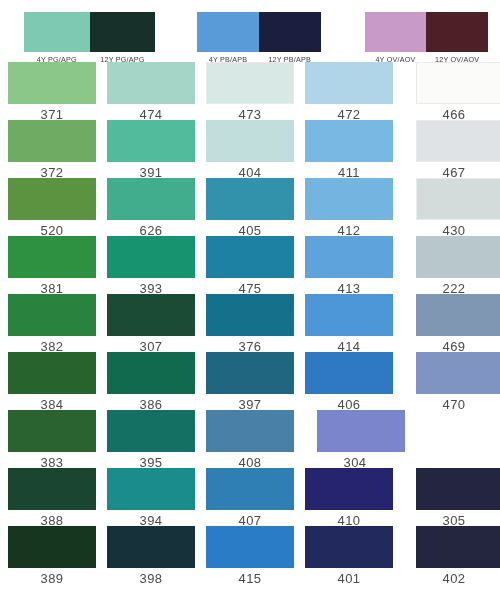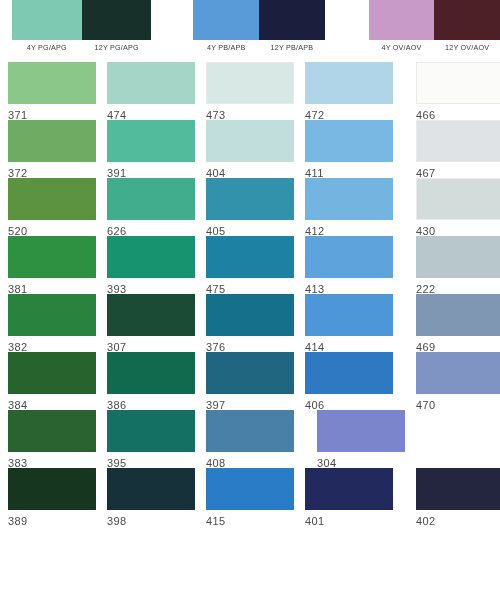--- a/index.html
+++ b/index.html
@@ -15,21 +15,21 @@
     overflow: hidden;
     font-family: "Liberation Sans", "DejaVu Sans", sans-serif;
     position: relative;
   }
 
   
   .ref-band {
     display: flex;
     width: 500px;
     height: 62px;
-    padding: 0;
+    padding: 12px;
     margin: 0;
     align-items: flex-start;
   }
   .ref-group {
     display: flex;
     flex-direction: column;
   }
   .ref-group.g1 { width: 170px; margin-left: 12px; }
   .ref-group.g2 { width: 160px; margin-left: 42px; }
   .ref-group.g3 { width: 160px; margin-left: 44px; }
@@ -76,22 +76,22 @@
   .cell:last-child { margin-right: 0; padding-left: 12px; }
   .swatch {
     width: 88px;
     height: 42px;
     display: block;
   }
   .swatch.light-edge {
     border: 1px solid #e9eaea;
   }
   .cell-label {
-    text-align: left;
-    font-size: 11px;
+    text-align: center;
+    font-size: 13px;
     color: #4a4a4a;
     letter-spacing: 0.4px;
     margin-top: 6px;
     line-height: 10px;
   }
 </style>
 </head>
 <body>
 
 <div class="ref-band">
@@ -277,20 +277,42 @@
         <div class="swatch" style="background-color: rgb(72, 128, 168);"></div>
         <div class="cell-label">408</div>
       </div>
       <div class="cell">
         <div class="swatch" style="background-color: rgb(122, 133, 203);"></div>
         <div class="cell-label">304</div>
       </div>
     </div>
     <div class="grid-row">
       <div class="cell">
+        <div class="swatch" style="background-color: rgb(26, 69, 48);"></div>
+        <div class="cell-label">388</div>
+      </div>
+      <div class="cell">
+        <div class="swatch" style="background-color: rgb(26, 140, 140);"></div>
+        <div class="cell-label">394</div>
+      </div>
+      <div class="cell">
+        <div class="swatch" style="background-color: rgb(47, 127, 180);"></div>
+        <div class="cell-label">407</div>
+      </div>
+      <div class="cell">
+        <div class="swatch" style="background-color: rgb(38, 36, 111);"></div>
+        <div class="cell-label">410</div>
+      </div>
+      <div class="cell">
+        <div class="swatch" style="background-color: rgb(35, 37, 65);"></div>
+        <div class="cell-label">305</div>
+      </div>
+    </div>
+    <div class="grid-row">
+      <div class="cell">
         <div class="swatch" style="background-color: rgb(22, 54, 31);"></div>
         <div class="cell-label">389</div>
       </div>
       <div class="cell">
         <div class="swatch" style="background-color: rgb(23, 49, 58);"></div>
         <div class="cell-label">398</div>
       </div>
       <div class="cell">
         <div class="swatch" style="background-color: rgb(42, 124, 198);"></div>
         <div class="cell-label">415</div>

